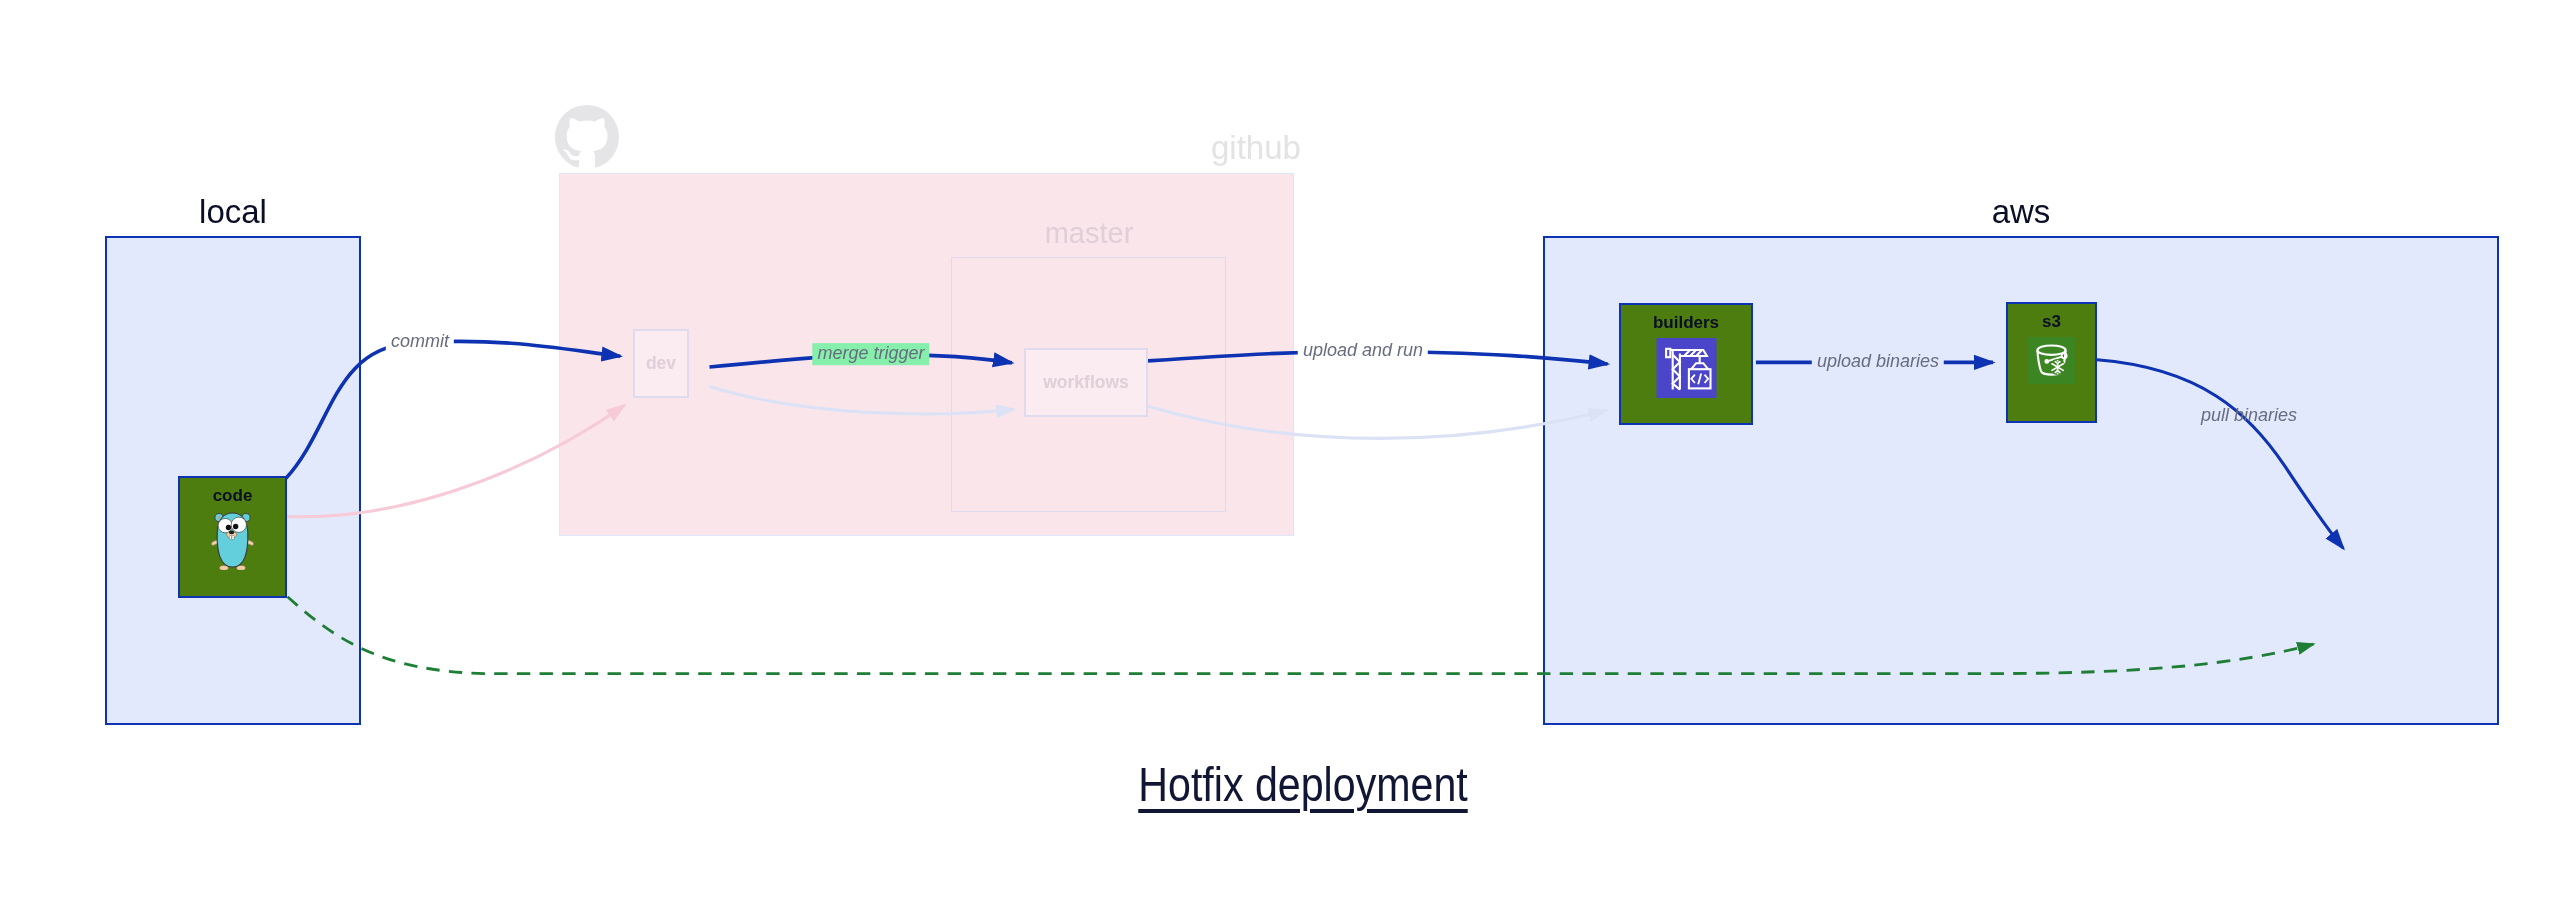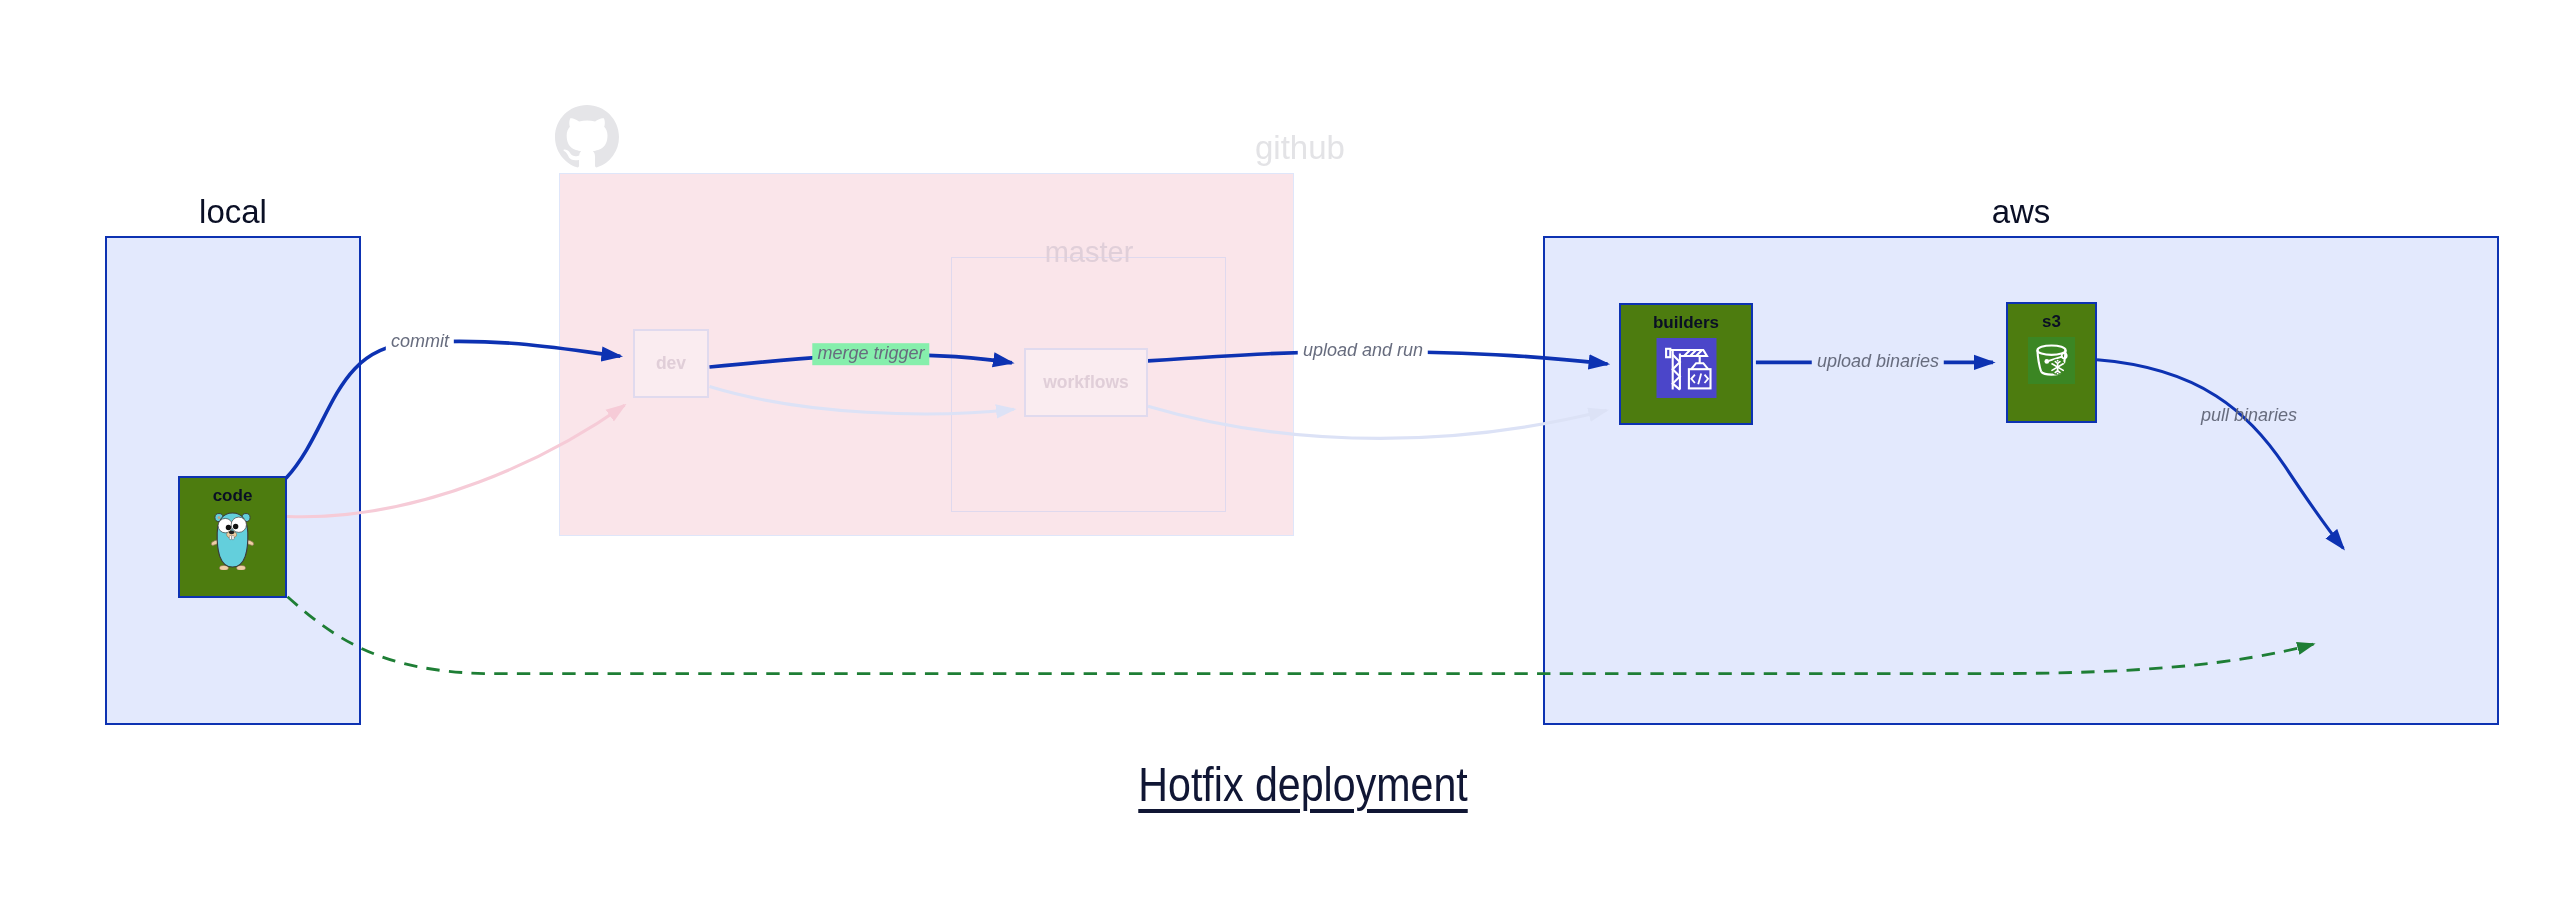--- a/index.html
+++ b/index.html
@@ -10,22 +10,22 @@
   .edges{position:absolute;left:0;top:0;pointer-events:none;}
   
   .region{position:absolute;box-sizing:border-box;}
   .region-local,.region-aws{background:#E3E9FD;border:2.6px solid #0D32B2;}
   .region-github{background:#FAE5EA;border:1.5px solid #DFE6FA;}
   .region-master{background:transparent;border:1.5px solid #DFD9EE;}
   .region-label{
     position:absolute;transform:translate(-50%,-50%);white-space:nowrap;
     font-size:33px;color:#0A0F25;font-weight:400;
   }
-  .region-label.faded-pinkgrey{color:#E0CFD9;font-size:29px;margin-top:19px;}
-  .region-label.faded-grey{color:#E3E3E6;transform:translate(0,-50%);margin-left:44px;}
+  .region-label.faded-pinkgrey{color:#E0CFD9;font-size:29px;}
+  .region-label.faded-grey{color:#E3E3E6;transform:translate(0,-50%);}
   
   .node{
     position:absolute;box-sizing:border-box;background:#4d7c0f;border:2.6px solid #0D32B2;
     display:flex;flex-direction:column;align-items:center;
   }
   .node-label{font-weight:700;font-size:17px;color:#0A0F25;margin-top:8.2px;white-space:nowrap;}
   .node.faded{background:#FAECF0;border:2.1px solid #E0DAEE;justify-content:center;}
   .node.faded .node-label{color:#E0CED8;margin-top:0;font-size:17.5px;}
   .node .icon-wrap{margin-top:5.2px;display:block;}
   
@@ -106,21 +106,21 @@
       <circle cx="64" cy="30" r="17" fill="#ffffff" stroke="#3a3a3a" stroke-width="1.5"></circle>
       <circle cx="41" cy="36" r="6" fill="#111111"></circle>
       <circle cx="57" cy="34" r="6" fill="#111111"></circle>
       <ellipse cx="48" cy="52" rx="11" ry="8" fill="#EFCFA4" stroke="#8a7355" stroke-width="1.5"></ellipse>
       <ellipse cx="48" cy="47" rx="6" ry="4" fill="#1f1f1f"></ellipse>
       <rect x="43" y="54" width="5" height="9" rx="1.5" fill="#ffffff" stroke="#555555" stroke-width="1"></rect>
       <rect x="48.5" y="54" width="5" height="9" rx="1.5" fill="#ffffff" stroke="#555555" stroke-width="1"></rect>
     </svg>
   </div>
 
-  <div class="node faded" style="left:633px;top:329px;width:76px;height:69px;">
+  <div class="node faded" style="left:633px;top:329px;width:56px;height:69px;">
     <div class="node-label">dev</div>
   </div>
 
   <div class="node faded" style="left:1024px;top:348px;width:124px;height:69px;text-align:right;">
     <div class="node-label">workflows</div>
   </div>
 
   <div class="node" style="left:1619px;top:303px;width:134px;height:122px;">
     <div class="node-label">builders</div>
     <svg class="icon-wrap" width="61" height="60" viewBox="0 0 100 100">

